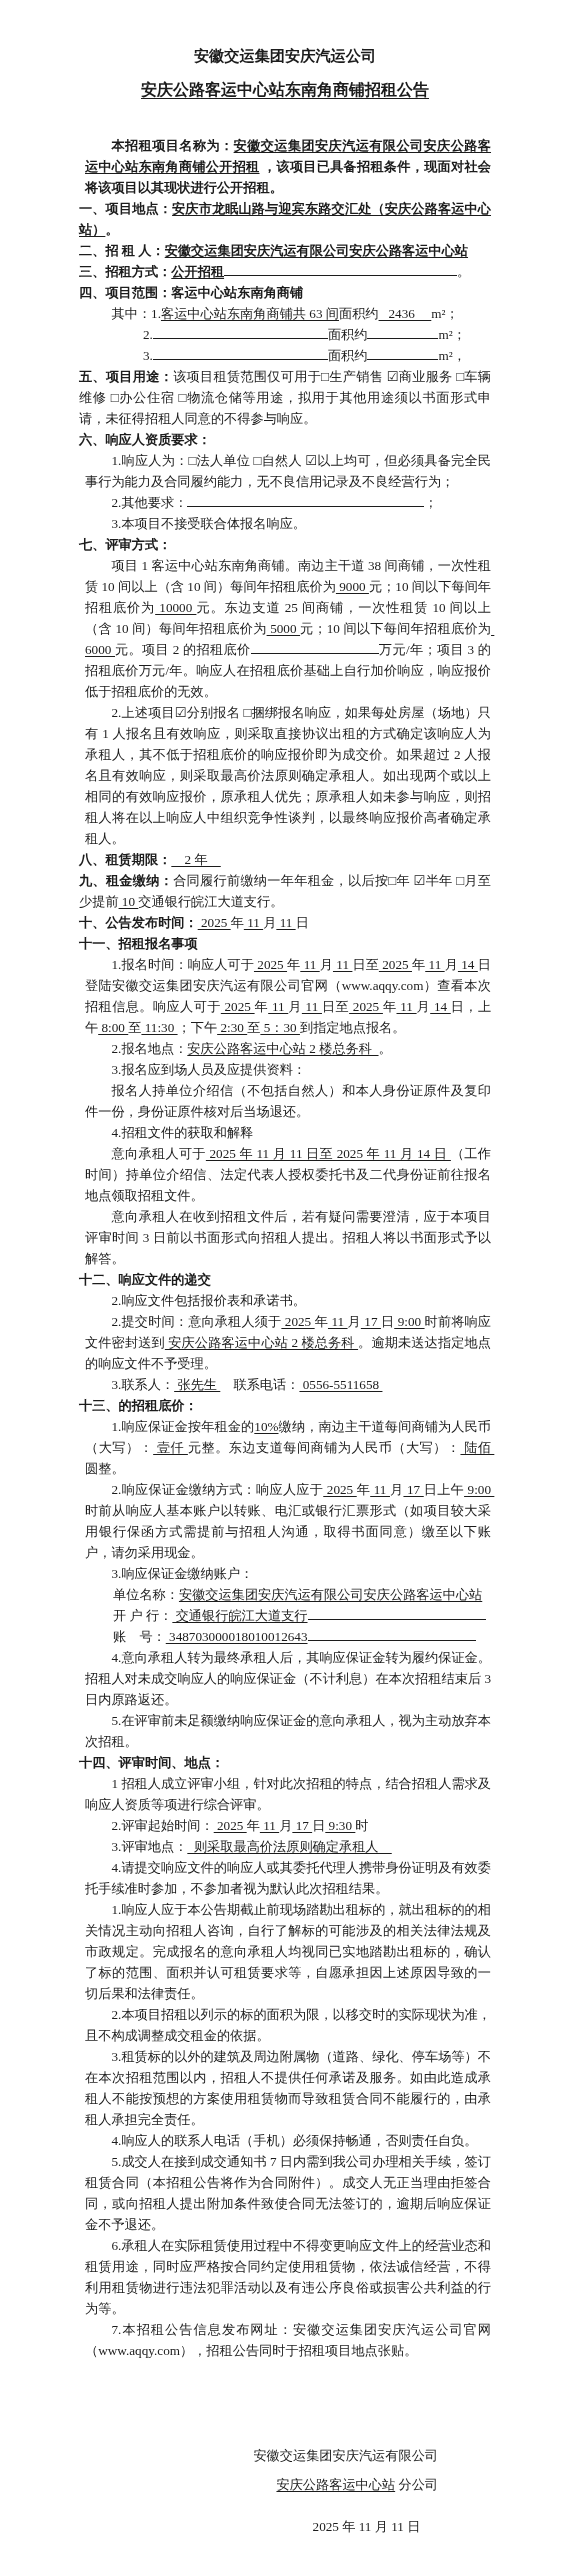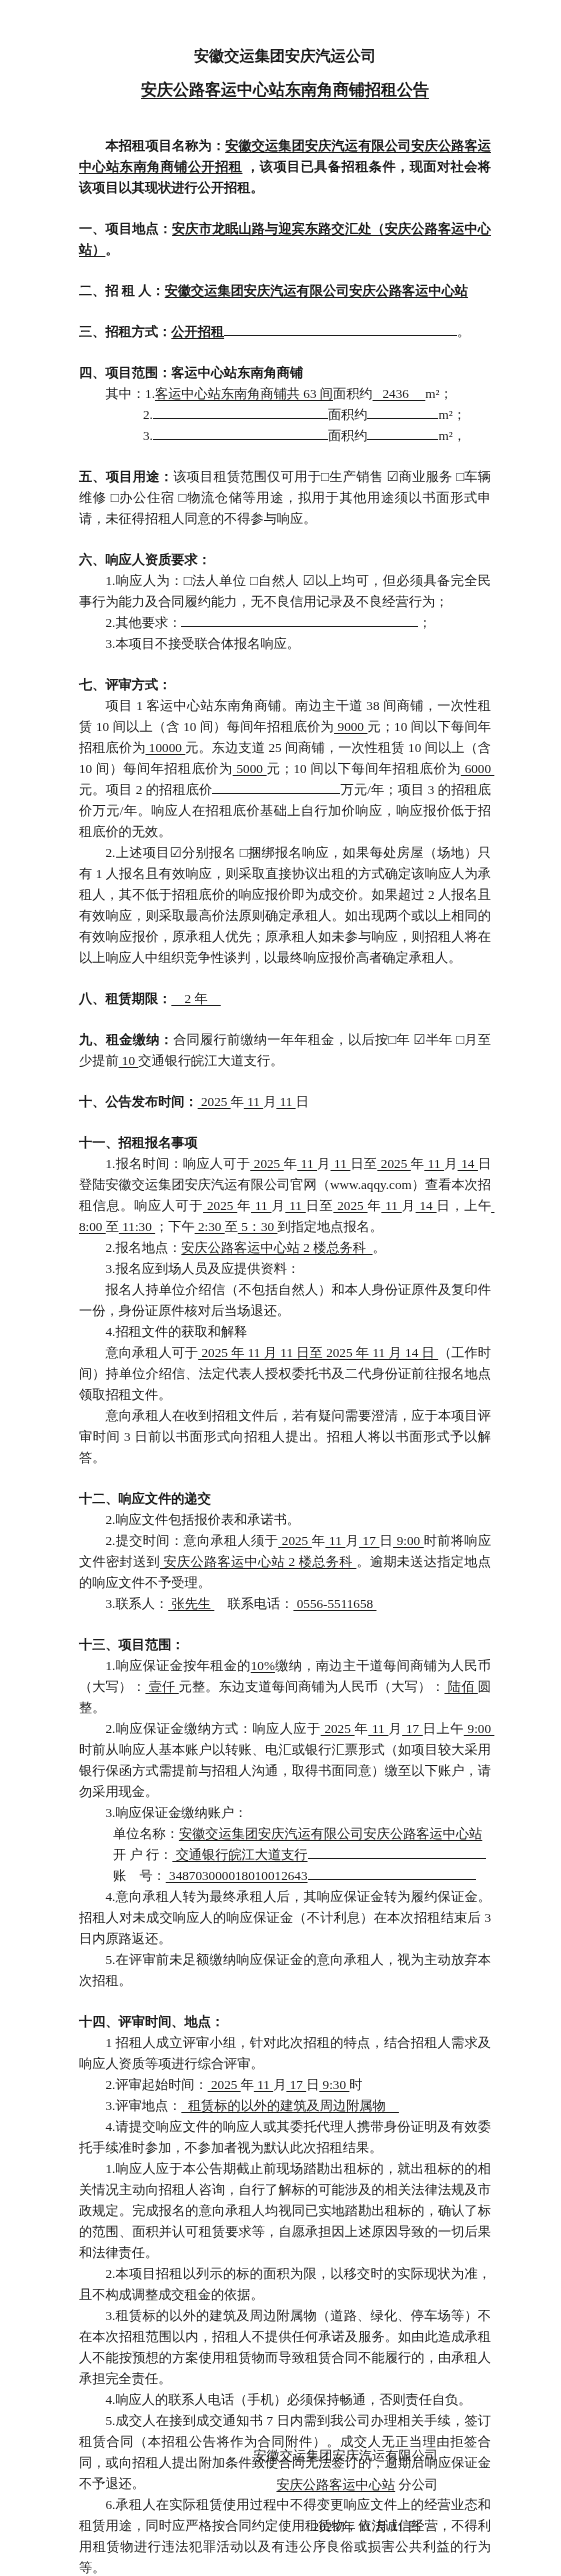--- a/index.html
+++ b/index.html
@@ -5,22 +5,22 @@
   html,body{margin:0;padding:0;background:#ffffff;}
   .page{position:relative;width:562px;height:2576px;background:#ffffff;
         color:#1c1c1c;font-family:"Liberation Serif","DejaVu Serif","DejaVu Sans",serif;overflow:hidden;}
   .content{position:absolute;left:79px;top:45px;width:412px;}
   .title1{font-family:"Liberation Sans","DejaVu Sans",sans-serif;font-weight:bold;
           font-size:15.2px;line-height:22.5px;text-align:center;margin:0 0 11.2px 0;}
   .title2{font-family:"Liberation Sans","DejaVu Sans",sans-serif;font-weight:bold;
           font-size:16px;line-height:22.5px;text-align:center;margin:0 0 34px 0;
           text-decoration:underline;text-underline-offset:3.2px;}
   .blk{margin:0;font-size:13.2px;line-height:21px;text-align:justify;}
-  .k-s{text-indent:0;margin-top:20px;}
-  .k-p{text-indent:26.5px;}
+  .k-s{text-indent:0;}
+  .k-p{text-indent:26.5px;margin-left:6px;}
   .k-p2{text-indent:64px;}
   .k-acct{text-indent:34px;}
   .seg{white-space:pre-wrap;}
   .seg.b{font-weight:bold;}
   .seg.u{text-decoration:underline;text-underline-offset:2.4px;}
   .seg.blank{display:inline-block;height:1em;border-bottom:0.8px solid #1c1c1c;vertical-align:baseline;}
   .signature{position:absolute;top:2441px;right:124px;text-align:right;
              font-size:13.2px;line-height:29px;}
   .signature p{margin:0;}
   .signature .u{text-decoration:underline;text-underline-offset:2.4px;}
@@ -58,33 +58,33 @@
         <p class="blk k-p"><span class="seg">2.报名地点：</span><span class="seg u">安庆公路客运中心站 2 楼总务科  </span><span class="seg">。</span></p>
         <p class="blk k-p"><span class="seg">3.报名应到场人员及应提供资料：</span></p>
         <p class="blk k-p"><span class="seg">报名人持单位介绍信（不包括自然人）和本人身份证原件及复印件一份，身份证原件核对后当场退还。</span></p>
         <p class="blk k-p"><span class="seg">4.招租文件的获取和解释</span></p>
         <p class="blk k-p"><span class="seg">意向承租人可于</span><span class="seg u"> 2025 年 11 月 11 日至 2025 年 11 月 14 日 </span><span class="seg">（工作时间）持单位介绍信、法定代表人授权委托书及二代身份证前往报名地点领取招租文件。</span></p>
         <p class="blk k-p"><span class="seg">意向承租人在收到招租文件后，若有疑问需要澄清，应于本项目评审时间 3 日前以书面形式向招租人提出。招租人将以书面形式予以解答。</span></p>
         <p class="blk k-s"><span class="seg b">十二、响应文件的递交</span></p>
         <p class="blk k-p"><span class="seg">2.响应文件包括报价表和承诺书。</span></p>
         <p class="blk k-p"><span class="seg">2.提交时间：意向承租人须于</span><span class="seg u"> 2025 </span><span class="seg">年</span><span class="seg u"> 11 </span><span class="seg">月</span><span class="seg u"> 17 </span><span class="seg">日</span><span class="seg u"> 9:00 </span><span class="seg">时前将响应文件密封送到</span><span class="seg u"> 安庆公路客运中心站 2 楼总务科 </span><span class="seg">。逾期未送达指定地点的响应文件不予受理。</span></p>
         <p class="blk k-p"><span class="seg">3.联系人：</span><span class="seg u"> 张先生 </span><span class="seg">    联系电话：</span><span class="seg u"> 0556-5511658 </span></p>
-        <p class="blk k-s"><span class="seg b">十三、项目范围：</span></p>
+        <p class="blk k-s"><span class="seg b">十三、的招租底价：</span></p>
         <p class="blk k-p"><span class="seg">1.响应保证金按年租金的</span><span class="seg u">10%</span><span class="seg">缴纳，南边主干道每间商铺为人民币（大写）：</span><span class="seg u"> 壹仟 </span><span class="seg">元整。东边支道每间商铺为人民币（大写）：</span><span class="seg u"> 陆佰 </span><span class="seg">圆整。</span></p>
         <p class="blk k-p"><span class="seg">2.响应保证金缴纳方式：响应人应于</span><span class="seg u"> 2025 </span><span class="seg">年</span><span class="seg u"> 11 </span><span class="seg">月</span><span class="seg u"> 17 </span><span class="seg">日上午</span><span class="seg u"> 9:00 </span><span class="seg">时前从响应人基本账户以转账、电汇或银行汇票形式（如项目较大采用银行保函方式需提前与招租人沟通，取得书面同意）缴至以下账户，请勿采用现金。</span></p>
         <p class="blk k-p"><span class="seg">3.响应保证金缴纳账户：</span></p>
         <p class="blk k-acct"><span class="seg">单位名称：</span><span class="seg u">安徽交运集团安庆汽运有限公司安庆公路客运中心站</span></p>
         <p class="blk k-acct"><span class="seg">开 户 行：</span><span class="seg u"> 交通银行皖江大道支行</span><span class="seg blank" style="width: 178px;"></span></p>
         <p class="blk k-acct"><span class="seg">账    号：</span><span class="seg u"> 348703000018010012643</span><span class="seg blank" style="width: 168px;"></span></p>
         <p class="blk k-p"><span class="seg">4.意向承租人转为最终承租人后，其响应保证金转为履约保证金。招租人对未成交响应人的响应保证金（不计利息）在本次招租结束后 3 日内原路返还。</span></p>
         <p class="blk k-p"><span class="seg">5.在评审前未足额缴纳响应保证金的意向承租人，视为主动放弃本次招租。</span></p>
         <p class="blk k-s"><span class="seg b">十四、评审时间、地点：</span></p>
         <p class="blk k-p"><span class="seg">1 招租人成立评审小组，针对此次招租的特点，结合招租人需求及响应人资质等项进行综合评审。</span></p>
         <p class="blk k-p"><span class="seg">2.评审起始时间：</span><span class="seg u"> 2025 </span><span class="seg">年</span><span class="seg u"> 11 </span><span class="seg">月</span><span class="seg u"> 17 </span><span class="seg">日</span><span class="seg u"> 9:30 </span><span class="seg">时</span></p>
-        <p class="blk k-p"><span class="seg">3.评审地点：</span><span class="seg u">  租赁标的以外的建筑及周边附属物    </span></p>
+        <p class="blk k-p"><span class="seg">3.评审地点：</span><span class="seg u">  则采取最高价法原则确定承租人    </span></p>
         <p class="blk k-p"><span class="seg">4.请提交响应文件的响应人或其委托代理人携带身份证明及有效委托手续准时参加，不参加者视为默认此次招租结果。</span></p>
         <p class="blk k-p"><span class="seg">1.响应人应于本公告期截止前现场踏勘出租标的，就出租标的的相关情况主动向招租人咨询，自行了解标的可能涉及的相关法律法规及市政规定。完成报名的意向承租人均视同已实地踏勘出租标的，确认了标的范围、面积并认可租赁要求等，自愿承担因上述原因导致的一切后果和法律责任。</span></p>
         <p class="blk k-p"><span class="seg">2.本项目招租以列示的标的面积为限，以移交时的实际现状为准，且不构成调整成交租金的依据。</span></p>
         <p class="blk k-p"><span class="seg">3.租赁标的以外的建筑及周边附属物（道路、绿化、停车场等）不在本次招租范围以内，招租人不提供任何承诺及服务。如由此造成承租人不能按预想的方案使用租赁物而导致租赁合同不能履行的，由承租人承担完全责任。</span></p>
         <p class="blk k-p"><span class="seg">4.响应人的联系人电话（手机）必须保持畅通，否则责任自负。</span></p>
         <p class="blk k-p"><span class="seg">5.成交人在接到成交通知书 7 日内需到我公司办理相关手续，签订租赁合同（本招租公告将作为合同附件）。成交人无正当理由拒签合同，或向招租人提出附加条件致使合同无法签订的，逾期后响应保证金不予退还。</span></p>
         <p class="blk k-p"><span class="seg">6.承租人在实际租赁使用过程中不得变更响应文件上的经营业态和租赁用途，同时应严格按合同约定使用租赁物，依法诚信经营，不得利用租赁物进行违法犯罪活动以及有违公序良俗或损害公共利益的行为等。</span></p>
         <p class="blk k-p"><span class="seg">7.本招租公告信息发布网址：安徽交运集团安庆汽运公司官网（www.aqqy.com），招租公告同时于招租项目地点张贴。</span></p>
       </div>
   </div>

